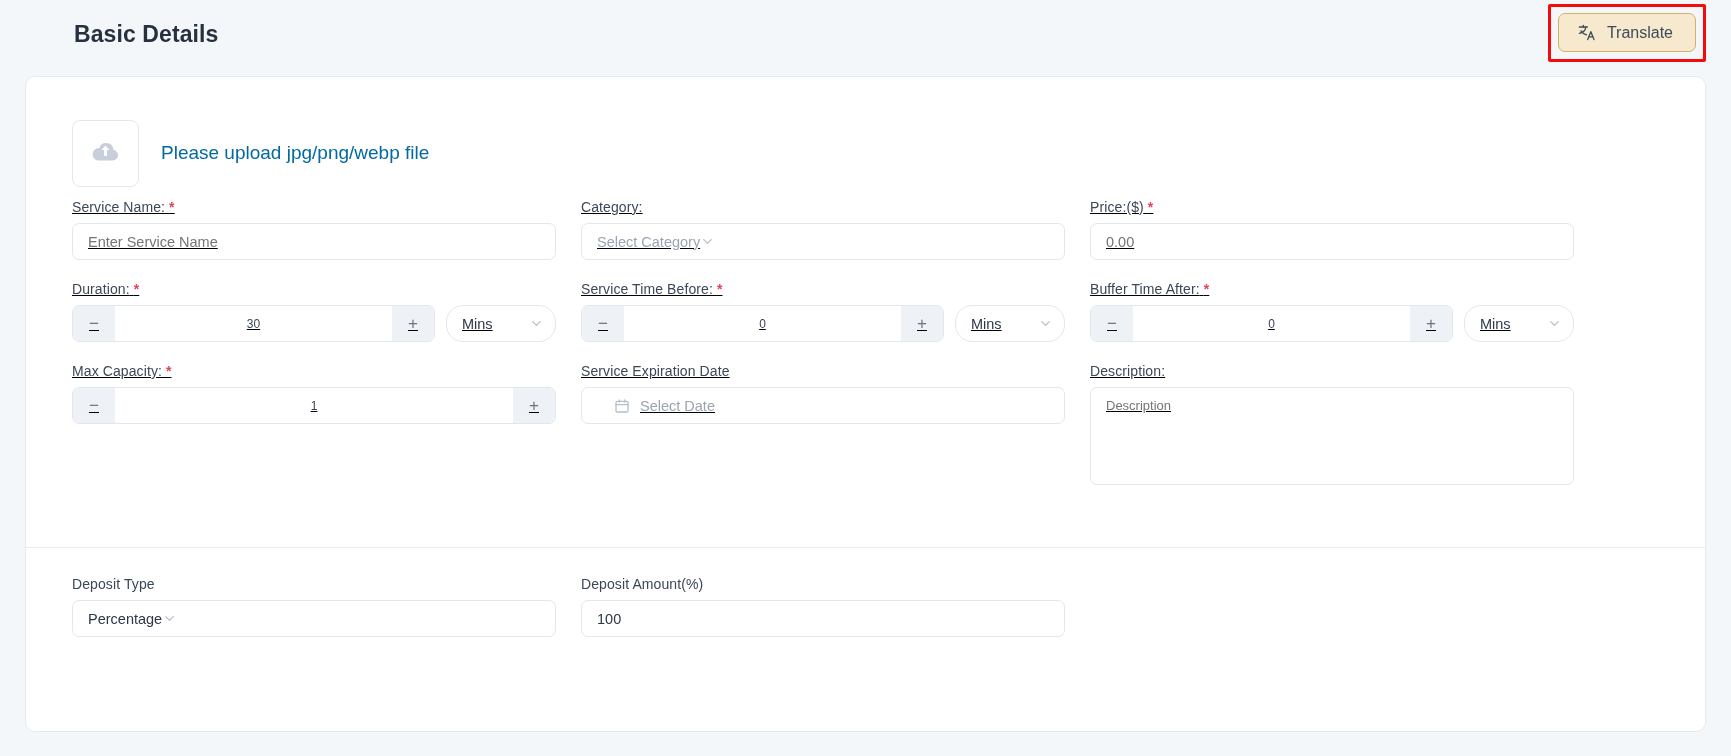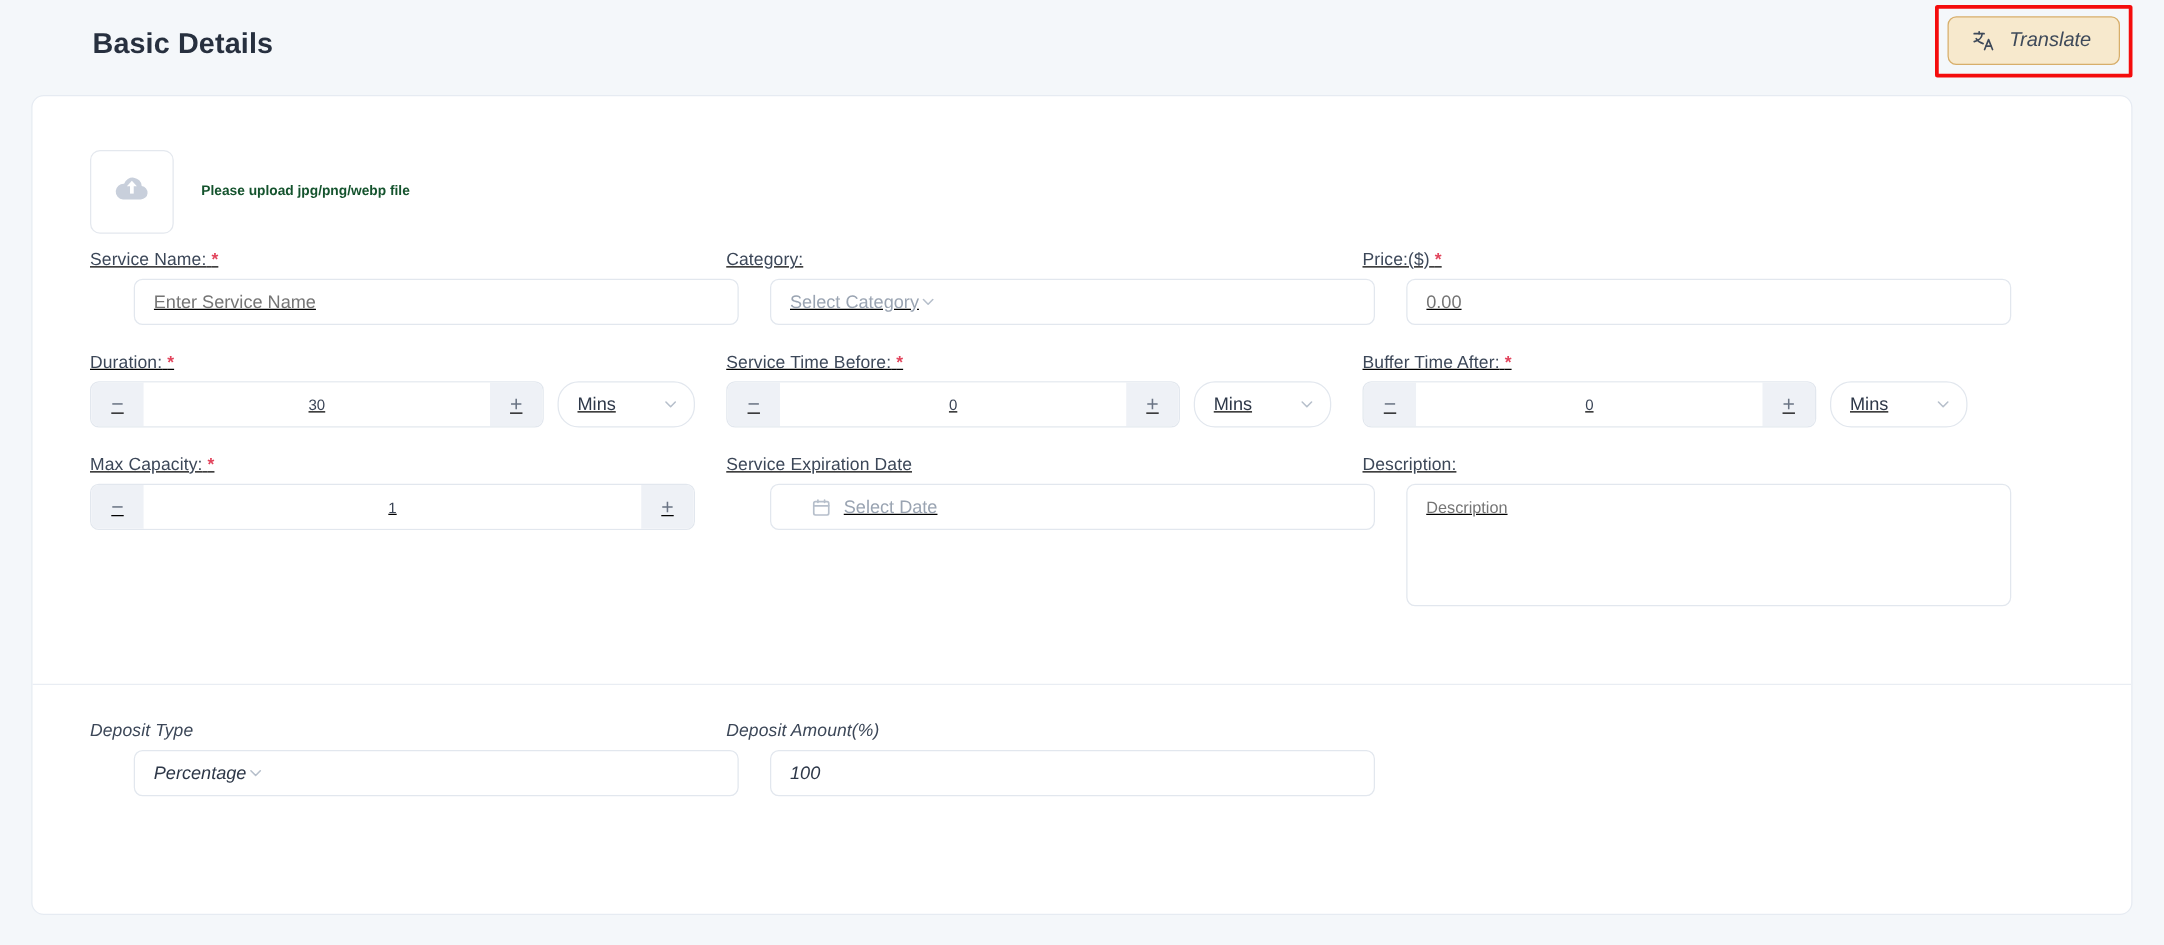--- a/index.html
+++ b/index.html
@@ -31,21 +31,20 @@
   .translate-btn {
     display: flex; align-items: center; gap: 11px;
     background: #f7e9cd;
     border: 1px solid #d7ae6a;
     border-radius: 7px;
     padding: 9px 22px 9px 18px;
     color: #3f4a5a;
     font-size: 16px;
     cursor: pointer;
     white-space: nowrap;
-    font-style: italic;
   }
   .translate-btn .tr-icon { display: flex; align-items: center; color: #3f4a5a; }
 
   
   .card {
     position: absolute; left: 25px; top: 76px;
     width: 1681px; height: 656px;
     background: #ffffff;
     border: 1px solid #e6ebf2;
     border-radius: 10px;
@@ -54,21 +53,21 @@
 
   
   .upload-row { display: flex; align-items: center; gap: 22px; height: 92px; }
   .upload-box {
     width: 67px; height: 67px;
     border: 1px solid #e4e8ee;
     border-radius: 8px;
     display: flex; align-items: center; justify-content: center;
     cursor: pointer;
   }
-  .upload-hint { font-size: 11px; color: #14532d; font-weight: bold; }
+  .upload-hint { font-size: 19px; color: #0369a1; }
 
   
   .grid {
     display: grid;
     grid-template-columns: 484px 484px 484px;
     column-gap: 25px;
     row-gap: 0;
     text-decoration: underline;
   }
   .field { padding-bottom: 21px; }
@@ -82,21 +81,20 @@
 
   .ctl {
     width: 100%; height: 37px;
     background: #fff;
     border: 1px solid #e2e7ee;
     border-radius: 7px;
     display: flex; align-items: center;
     padding: 0 15px;
     font-size: 14.5px;
     color: #2d3748;
-    margin-left: 35px;
   }
   .ctl.ph { color: #9aa4b2; }
   .ctl.select { cursor: pointer; padding-right: 24px; }
   .ctl.date { gap: 10px; cursor: pointer; padding-left: 32px; }
   .chev { color: #b6bfcb; display: flex; align-items: center; }
 
   textarea.ctl, .textarea {
     height: 98px; align-items: flex-start; padding-top: 9px;
     color: #9aa4b2; font-size: 13px;
     resize: none; font-family: "Liberation Sans", sans-serif;
@@ -140,21 +138,20 @@
   
   .divider {
     position: absolute; left: 0; top: 470px;
     width: 100%; height: 1px; background: #e9edf3;
   }
   .deposit {
     position: absolute; left: 46px; top: 499px;
     display: grid;
     grid-template-columns: 484px 484px;
     column-gap: 25px;
-    font-style: italic;
   }
 </style>
 </head>
 <body>
 
 <div class="page">
 
   <div class="header">
     <div class="page-title">Basic Details</div>
   </div>

